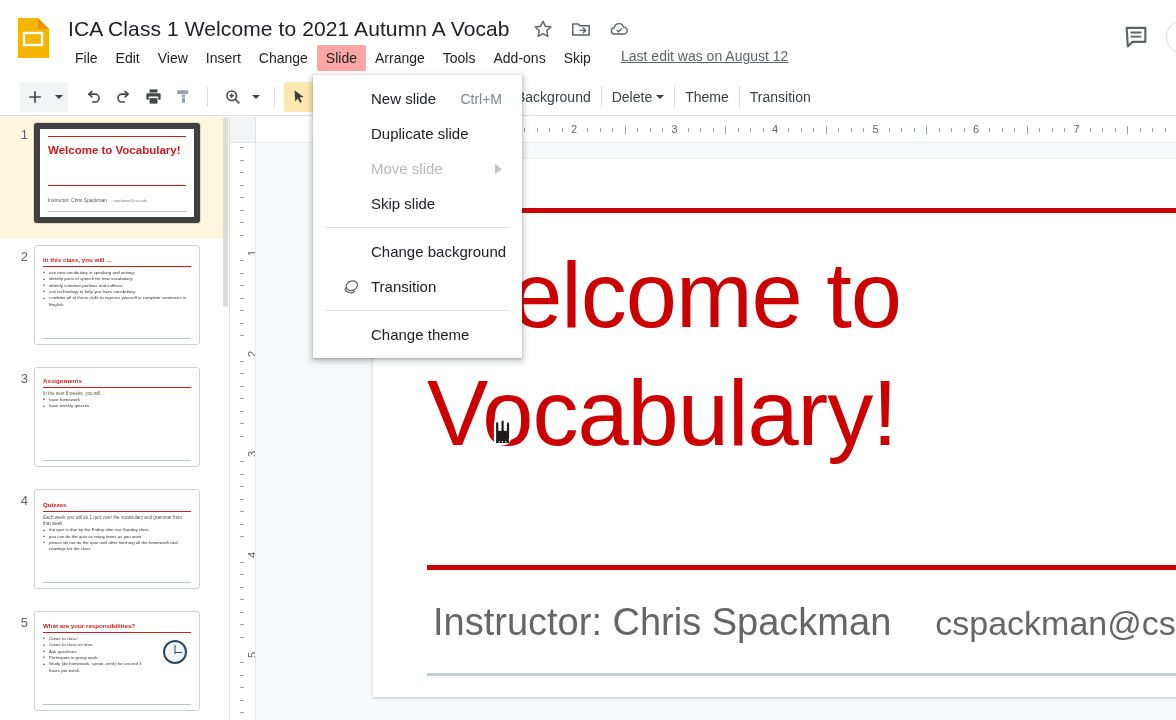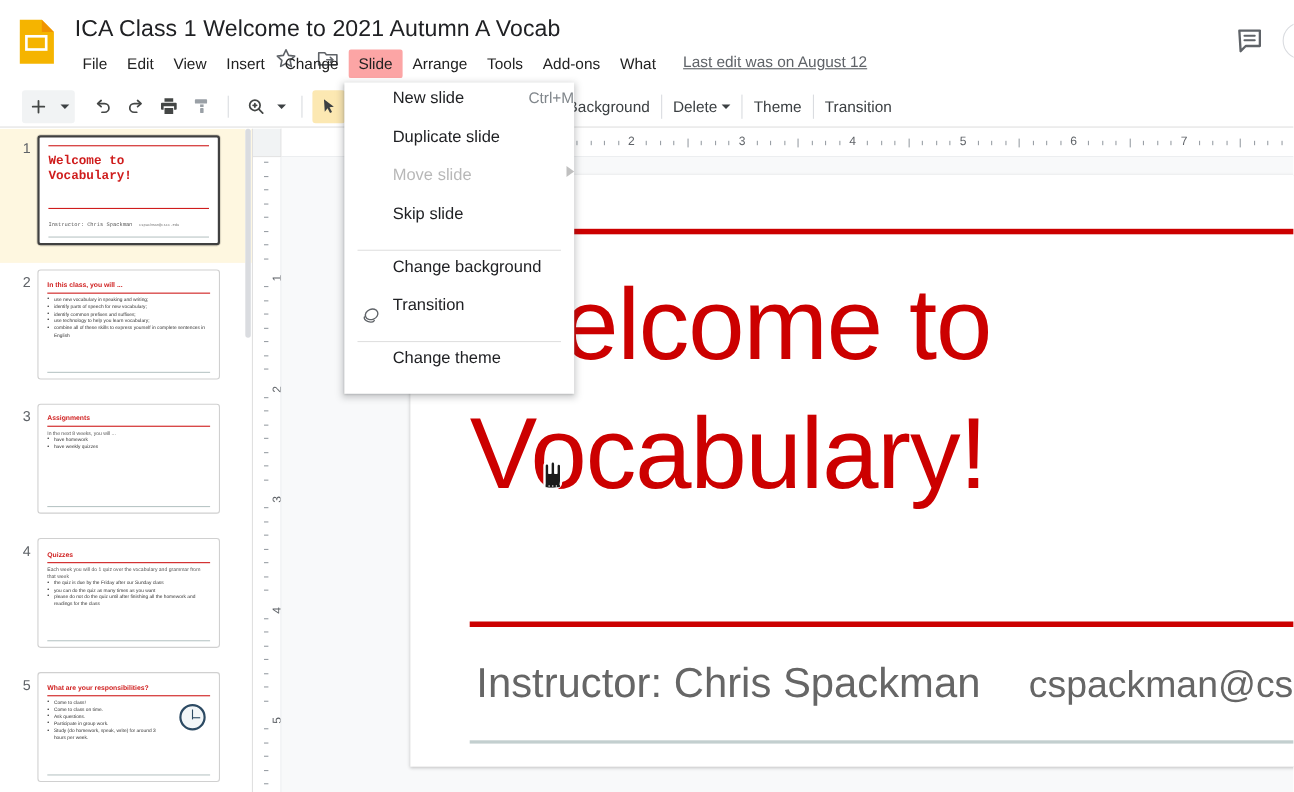--- a/index.html
+++ b/index.html
@@ -8,21 +8,21 @@
     overflow: hidden;
     background: #ffffff;
     font-family: "Liberation Sans", sans-serif;
     -webkit-font-smoothing: antialiased;
   }
   .app { position: relative; width: 1176px; height: 720px; }
 
   
   .header { position: absolute; left: 0; top: 0; width: 1176px; height: 76px; background:#fff; }
   .doc-icon { position: absolute; left: 14px; top: 16px; width: 38px; height: 44px; }
-  .title-row { position: absolute; left: 64px; top: 12px; height: 34px; display: flex; align-items: center; flex-direction: column; }
+  .title-row { position: absolute; left: 64px; top: 12px; height: 34px; display: flex; align-items: center; }
   .doc-title {
     font-size: 21px; color: #202124; letter-spacing: .1px;
     white-space: nowrap; padding: 1px 4px; line-height: 28px;
   }
   .hdr-icons { display: flex; align-items: center; gap: 16px; margin-left: 18px; }
   .hdr-ic { width: 22px; height: 22px; display: block; color: #5f6368; }
 
   .menubar { position: absolute; left: 66px; top: 45px; height: 26px; display: flex; align-items: stretch; }
   .menu-item {
     font-size: 14px; color: #222; padding: 3px 9px; line-height: 20px;
@@ -73,21 +73,21 @@
   .thumb-row.selected { background: #fef7e0; }
   .thumb-num {
     width: 34px; text-align: right; padding-right: 6px; padding-top: 10px;
     font-size: 13px; color: #5f6368;
   }
   .thumb-frame {
     position: relative; width: 166px; height: 100px; margin-top: 6px;
     background: #fff; border: 1px solid #d0d0d0; border-radius: 3px; overflow: hidden;
   }
   .thumb-row.selected .thumb-frame {
-    border: 2px solid #404040; box-shadow: 0 0 0 1px rgba(0,0,0,.12); font-family: Liberation Mono, monospace;
+    border: 6px solid #404040; box-shadow: 0 0 0 1px rgba(0,0,0,.12);
   }
   .tcontent { position: absolute; left: 0; top: 0; right: 0; bottom: 0; padding: 6px 8px; }
   .t-title { font-size: 6.2px; font-weight: bold; color: #cf1d1d; line-height: 1.25; }
   .t-title.big { font-size: 11.5px; line-height: 1.18; margin-top: 7px; }
   .t-rule { height: 1px; background: #cf1d1d; margin: 2px 0 3px 0; }
   .t-rule.top { margin: 1px 0 4px 0; }
   .t-sub { font-size: 4.6px; color: #555; line-height: 1.35; }
   .t-ul { list-style: none; margin: 0; padding: 0; }
   .t-ul li {
     font-size: 4.4px; color: #333; line-height: 1.45; padding-left: 6px; position: relative;
@@ -155,22 +155,22 @@
   .s-instr .em { font-size: 34px; color: #666; white-space: nowrap; }
   .s-botline { position: absolute; left: 54px; right: -10px; bottom: 21px; height: 3px; background: #c3cfcf; }
 
   
   .dropdown {
     position: absolute; left: 313px; top: 75px; width: 209px;
     background: #fff; box-shadow: 0 2px 6px 2px rgba(60,64,67,.25), 0 1px 2px rgba(60,64,67,.3);
     padding: 6px 0 6px 0; z-index: 60;
   }
   .dd-item {
-    position: relative; height: 35px; display: flex; 
-    padding: 0 0 0 44px; font-size: 15px; color: #202124; white-space: nowrap;
+    position: relative; height: 35px; display: flex; align-items: center;
+    padding: 0 20px 0 44px; font-size: 15px; color: #202124; white-space: nowrap; margin-left: 14px;
   }
   .dd-item.hl { background: #f1f3f4; }
   .dd-item.disabled { color: #b8b8b8; }
   .dd-shortcut { margin-left: auto; font-size: 14px; color: #80868b; padding-left: 18px; }
   .dd-arrow {
     margin-left: auto; width: 0; height: 0;
     border-top: 5px solid transparent; border-bottom: 5px solid transparent;
     border-left: 7px solid #5f6368;
   }
   .dd-item.disabled .dd-arrow { border-left-color: #c0c0c0; }
@@ -221,21 +221,21 @@
     <div class="menubar">
       <div class="menu-item">File</div>
       <div class="menu-item">Edit</div>
       <div class="menu-item">View</div>
       <div class="menu-item">Insert</div>
       <div class="menu-item">Change</div>
       <div class="menu-item active">Slide</div>
       <div class="menu-item">Arrange</div>
       <div class="menu-item">Tools</div>
       <div class="menu-item">Add-ons</div>
-      <div class="menu-item">What</div>
+      <div class="menu-item">Skip</div>
     </div>
 
     <div class="lastedit">Last edit was on August 12</div>
 
     <div class="comment-btn">
       <svg viewBox="0 0 24 24" width="28" height="28" fill="none" stroke="#5f6368" stroke-width="1.8">
         <path d="M4 5h16v12H9l-4 4z" stroke-linejoin="round"></path>
         <path d="M8 9h8M8 12.5h8" stroke-linecap="round" stroke-width="1.6"></path>
       </svg>
     </div>

